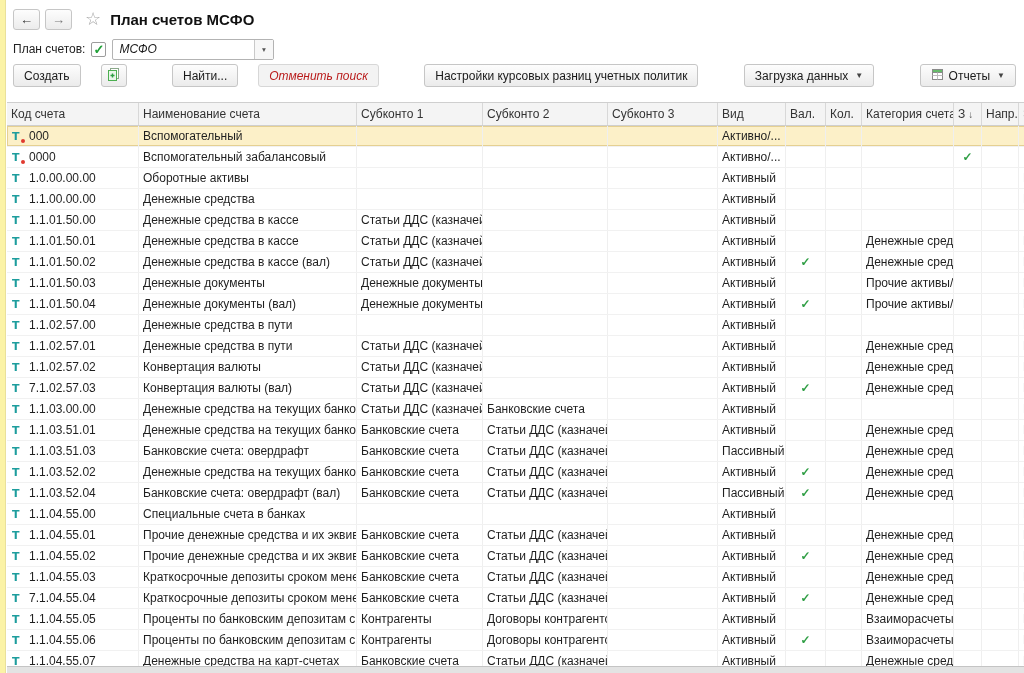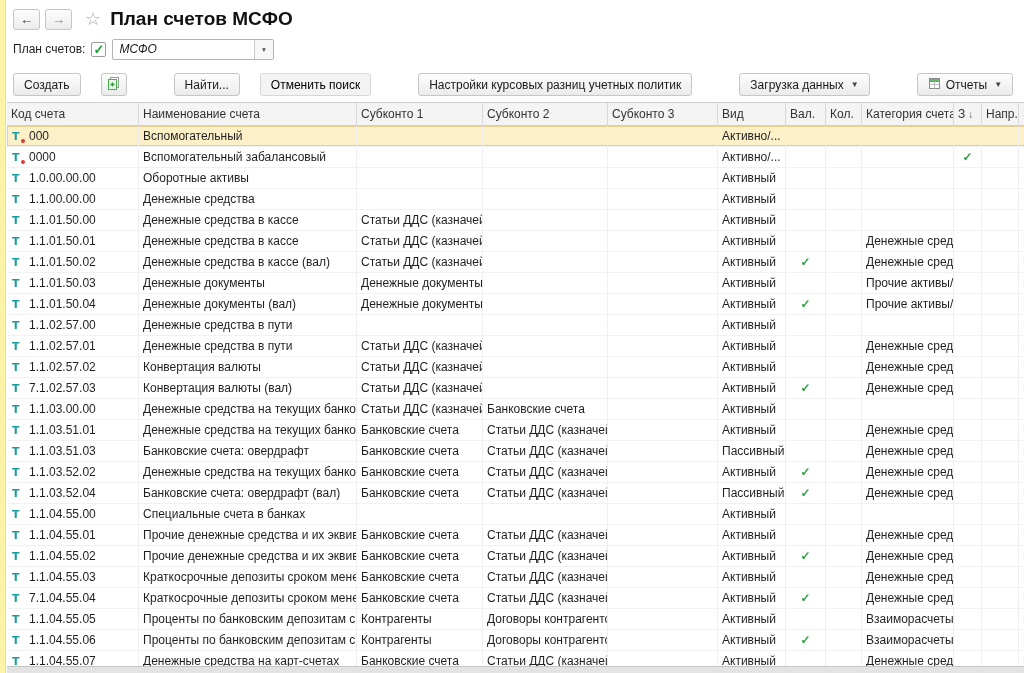--- a/index.html
+++ b/index.html
@@ -18,48 +18,48 @@
 
   
   .titlebar { display:flex; align-items:center; height:34px; padding:4px 8px 0 6px; gap:5px; }
   .nav-btn {
     width:27px; height:21px; border:1px solid #c6c6c6; border-radius:3px;
     background:linear-gradient(#fdfdfd,#ececec); font-size:13px; line-height:1;
     color:#333; padding:0; cursor:pointer; font-family:inherit;
   }
   .nav-btn.fwd { color:#7a7a7a; }
   .star { font-size:18px; color:#a8a8a8; margin:0 4px 0 8px; cursor:pointer; }
-  .title { font-size:19px; font-weight:bold; color:#111; }
+  .title { font-size:15px; font-weight:bold; color:#111; }
 
   
   .filter-row { display:flex; align-items:center; height:30px; padding:0 8px 0 6px; gap:6px; }
   .filter-label { color:#222; }
   .checkbox {
     width:15px; height:15px; border:1px solid #9c9c9c; border-radius:2px; background:#fff;
     color:#21a038; font-weight:bold; font-size:13px; line-height:13px; text-align:center; cursor:pointer;
   }
   .combo {
     display:flex; align-items:stretch; width:162px; height:21px;
     border:1px solid #b3b3b3; border-radius:2px; background:#fff; cursor:pointer;
   }
   .combo-value { flex:1; padding:2px 6px 0; white-space:nowrap; overflow:hidden;font-style:italic; }
   .combo-arrow-btn {
     width:19px; border-left:1px solid #c9c9c9; display:flex; align-items:center;
     justify-content:center; color:#555; font-size:8px; background:#f7f7f7;
   }
 
   
-  .toolbar { display:flex; align-items:flex-end; height:38px; padding:0 8px 6px 6px; gap:20px; }
+  .toolbar { display:flex; align-items:flex-start; height:38px; padding:0 8px 6px 6px; gap:20px; }
   .sep { width:7px; }
   .tb {
     height:23px; padding:0 10px; border:1px solid #c6c6c6; border-radius:3px;
     background:linear-gradient(#fdfdfd,#ebebeb); color:#1a1a1a; font-size:12px;
     font-family:inherit; display:flex; align-items:center; gap:5px; cursor:pointer; white-space:nowrap;
   }
-  .tb.disabled { color:#000000; background:#f3f3f3; border-color:#d7d7d7; cursor:default; }
+  .tb.disabled { color:#b91c1c; background:#f3f3f3; border-color:#d7d7d7; cursor:default;font-style:italic; }
   .tb.icon-only { padding:0 5px; }
   .dd-arrow { font-size:8px; color:#444; margin-left:2px; }
 
   
   .table { border-top:1px solid #cfcfcf; width:1080px; }
   .thead { display:flex; height:23px; background:#f4f4f4; border-bottom:1px solid #cfcfcf; color:#333; }
   .th {
     display:flex; align-items:center; gap:3px; padding:0 4px;
     border-right:1px solid #d8d8d8; white-space:nowrap; overflow:hidden;
   }

